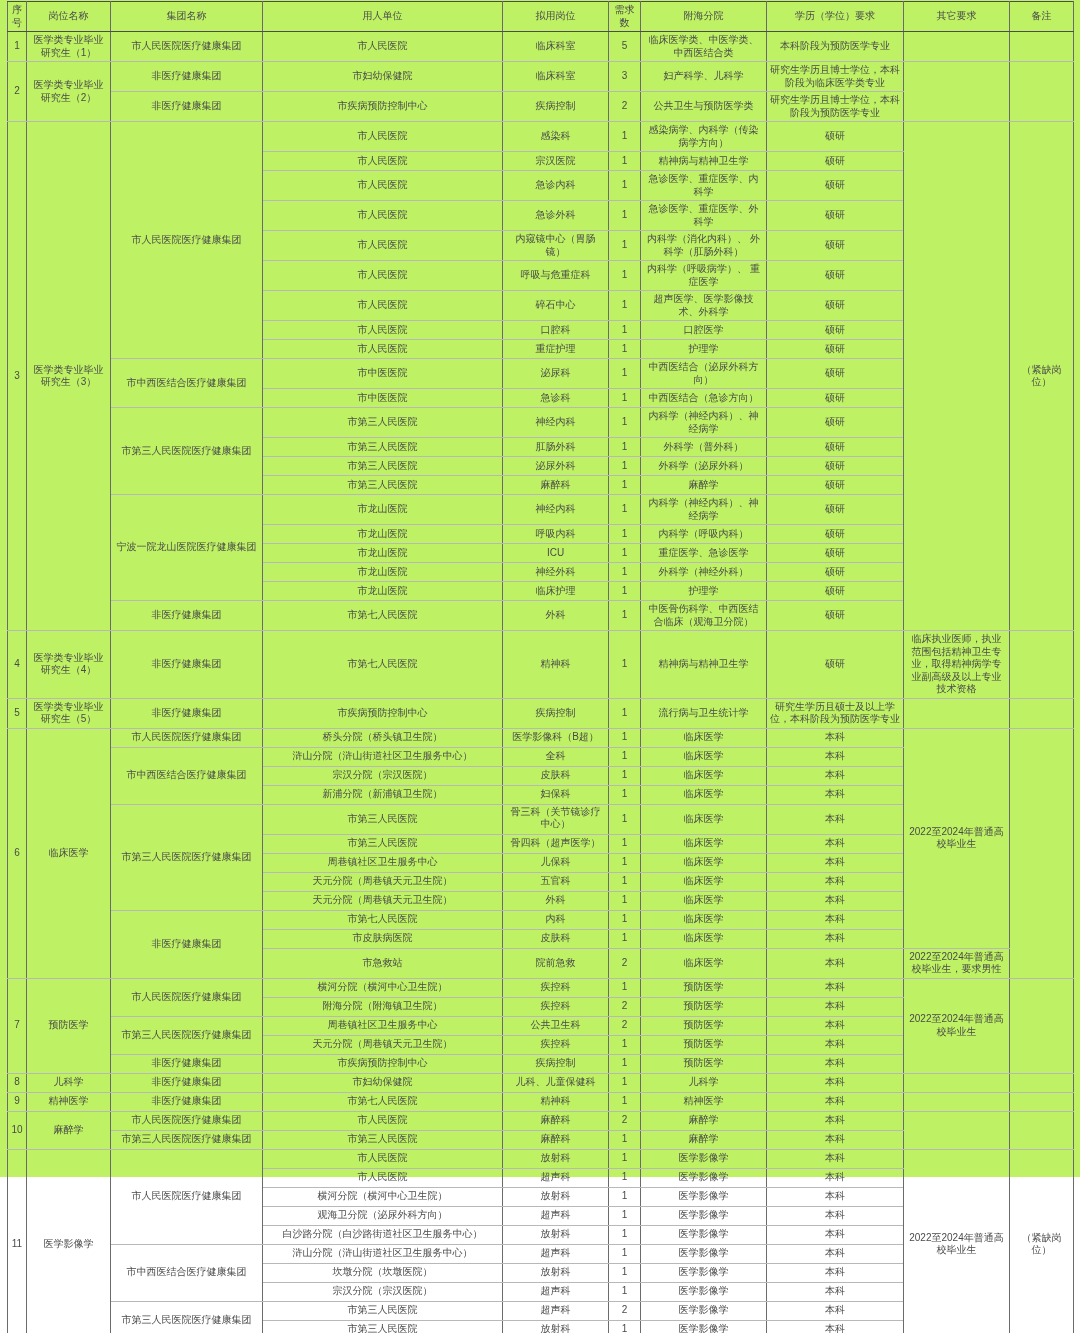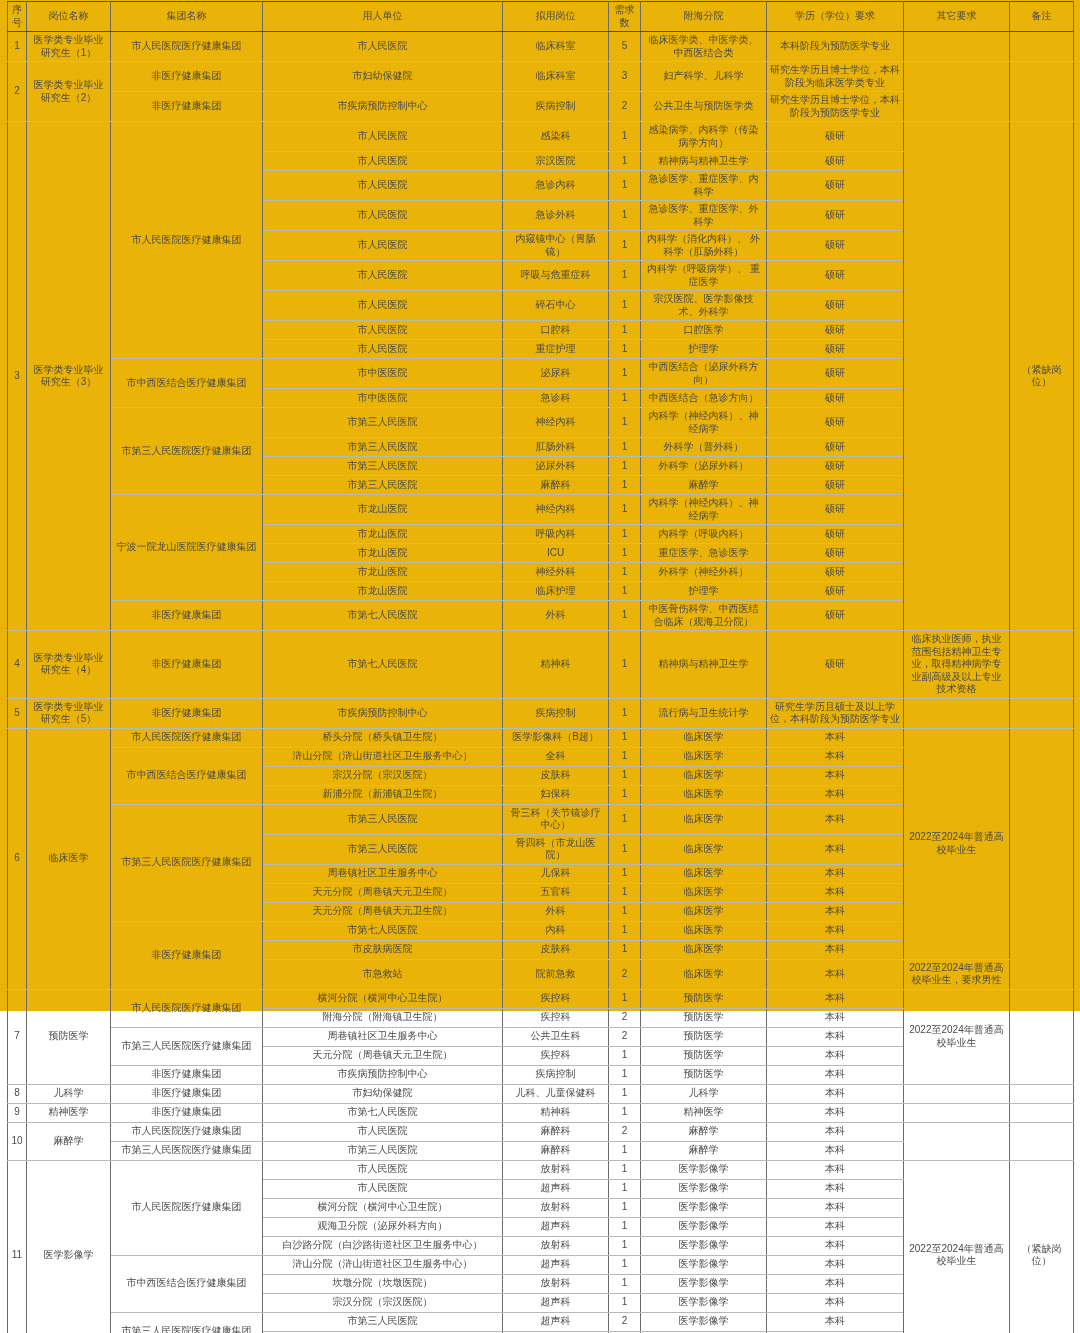--- a/index.html
+++ b/index.html
@@ -3,22 +3,22 @@
 <meta charset="utf-8">
 <style>
   html,body{
     margin:0; padding:0;
     width:1080px; height:1333px;
     background:#ffffff;
     font-family:"Liberation Sans", sans-serif;
     overflow:hidden;
   }
   #page{
-    width:1080px; height:1011px;
-    background:#eab308;
+    width:1080px; height:1177px;
+    background:#bef264;
     box-sizing:border-box;
     padding:1px 16px 0 7px;
   }
   table.recruit{
     border-collapse:collapse;
     table-layout:fixed;
     width:1066px;
     color:#4a4a4a;
   }
   table.recruit th, table.recruit td{
@@ -35,21 +35,21 @@
   }
   table.recruit{ border:1px solid #4d4d4d; }
   tr.head-row th{
     height:23px;
     border-bottom:1px solid #4d4d4d;
     border-color:#4d4d4d #6b6b6b;
   }
   tr.sec-start td{ border-top:1px solid #4d4d4d; }
   tr.body-row{ height:19px; }
   tr.r-tall{ height:26px; }
-  td.small-text{ font-size:7.5px; }
+  td.small-text{ font-size:7.5px;font-family:Liberation Mono, monospace; }
   td.cell-count{ padding:2px 1px; }
 </style>
 </head>
 <body>
 
 <div id="page">
   <table class="recruit">
     <colgroup>
       <col style="width:19px">
         <col style="width:84px">
@@ -153,21 +153,21 @@
           <td>市人民医院</td>
           <td>呼吸与危重症科</td>
           <td class="cell-count">1</td>
           <td>内科学（呼吸病学）、 重症医学</td>
           <td>硕研</td>
         </tr>
         <tr class="body-row r-tall">
           <td>市人民医院</td>
           <td>碎石中心</td>
           <td class="cell-count">1</td>
-          <td>宗汉医院、医学影像技术、外科学</td>
+          <td>超声医学、医学影像技术、外科学</td>
           <td>硕研</td>
         </tr>
         <tr class="body-row">
           <td>市人民医院</td>
           <td>口腔科</td>
           <td class="cell-count">1</td>
           <td>口腔医学</td>
           <td>硕研</td>
         </tr>
         <tr class="body-row">
@@ -326,21 +326,21 @@
         <tr class="body-row r-tall">
           <td rowspan="5">市第三人民医院医疗健康集团</td>
           <td>市第三人民医院</td>
           <td class="small-text">骨三科（关节镜诊疗中心）</td>
           <td class="cell-count">1</td>
           <td>临床医学</td>
           <td>本科</td>
         </tr>
         <tr class="body-row">
           <td>市第三人民医院</td>
-          <td>骨四科（市龙山医院）</td>
+          <td>骨四科（超声医学）</td>
           <td class="cell-count">1</td>
           <td>临床医学</td>
           <td>本科</td>
         </tr>
         <tr class="body-row">
           <td>周巷镇社区卫生服务中心</td>
           <td>儿保科</td>
           <td class="cell-count">1</td>
           <td>临床医学</td>
           <td>本科</td>

